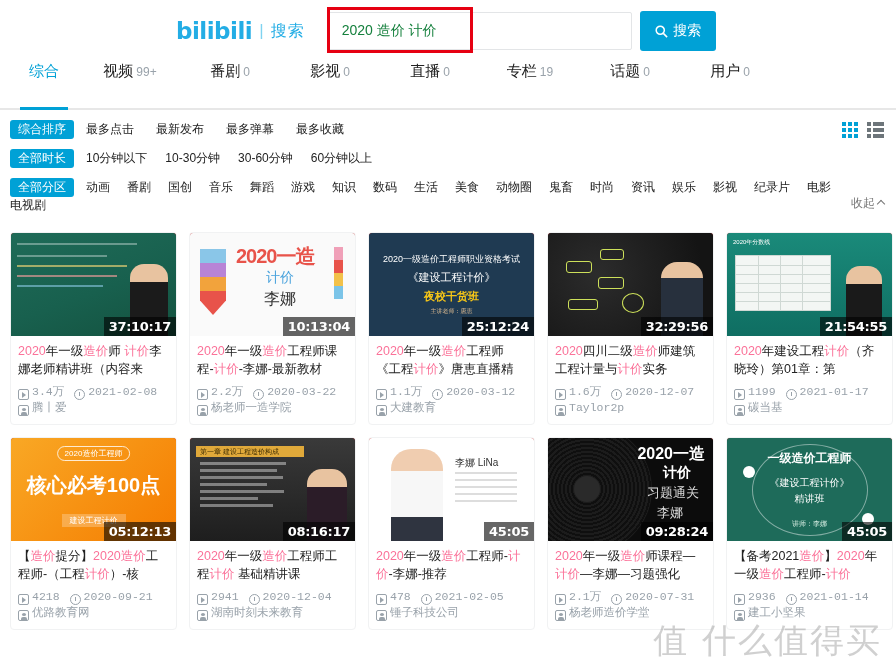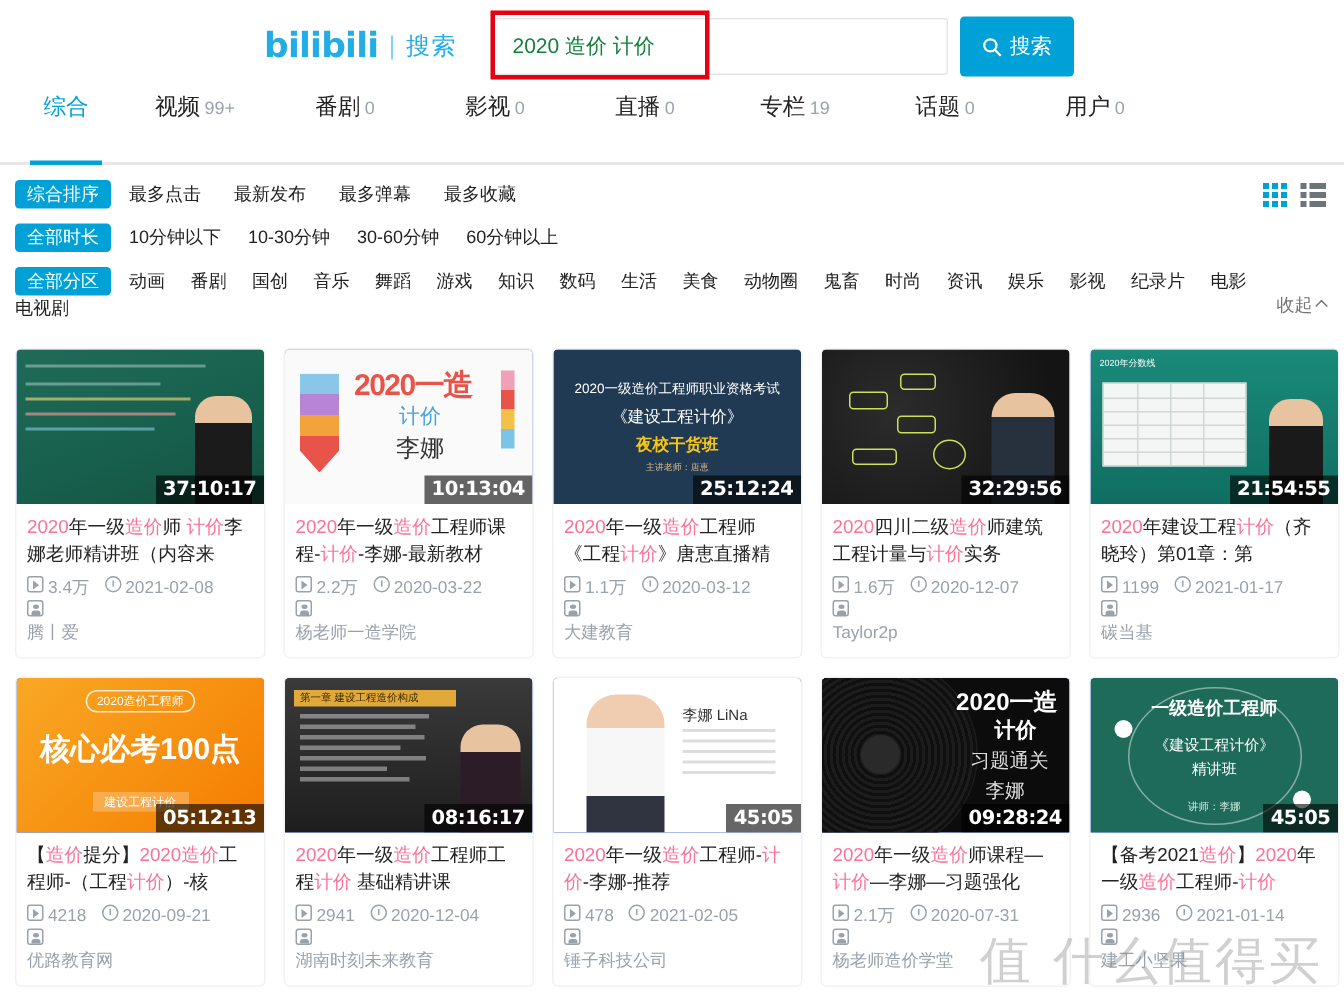--- a/index.html
+++ b/index.html
@@ -136,39 +136,39 @@
     background:#fff;
     border:1px solid #f1f2f3;
     border-radius: 4px;
     overflow:hidden;
     cursor:pointer;
   }
   .thumb {
     position:relative;
     width: 165px; height: 103px;
     overflow:hidden;
-    background:#1d4ed8;
+    background:#b91c1c;
   }
   .thumb .dur {
     position:absolute; right:0; bottom:0;
     background: rgba(0,0,0,.6);
     color:#fff; font-size:13px; font-weight:700;
     padding: 2px 5px;
     font-family:"DejaVu Sans", sans-serif;
     letter-spacing:-0.3px;
   }
   .meta { padding: 6px 7px 8px 7px; }
   .title {
     font-size: 12.5px; line-height: 18px; color:#222;
     height: 36px; overflow:hidden;
     word-break: break-all;
   }
   .title .kw { color:#fb7299; }
   .stats { margin-top: 6px; font-size:11.5px; color:#99a2aa; display:flex; flex-wrap:wrap; gap: 0 10px; line-height:16px; }
-  .stat { display:flex; align-items:flex-start; gap:3px; }
+  .stat { display:flex; align-items:flex-end; gap:3px;font-family:Liberation Mono, monospace; }
   .stat .gi {
     display:inline-block; width:11px; height:11px;
     border:1px solid #99a2aa; border-radius:2px; position:relative;
   }
   .stat .gi.play::after {
     content:""; position:absolute; left:3px; top:2px;
     border-left:4px solid #99a2aa;
     border-top:3px solid transparent; border-bottom:3px solid transparent;
   }
   .stat .gi.clock { border-radius:50%; }
@@ -177,21 +177,21 @@
     width:1px; height:4px; background:#99a2aa;
   }
   .stat .gi.up::after {
     content:""; position:absolute; left:3px; top:2px;
     width:4px; height:3px; border-radius:50%; background:#99a2aa;
   }
   .stat .gi.up::before {
     content:""; position:absolute; left:2px; top:6px;
     width:6px; height:3px; border-radius:2px 2px 0 0; background:#99a2aa;
   }
-  .stat-row2 { width:100%;flex-direction:column; }
+  .stat-row2 { width:100%; }
 
   
   .t-inner { position:absolute; inset:0; }
   .tx { position:absolute; color:#fff; }
 
   .th1 { background: linear-gradient(160deg,#1f6b58 0%, #18604e 55%, #14523f 100%); }
   .th1 .board-line { position:absolute; left:6px; height:2px; background:rgba(255,255,255,.35); }
   .th1 .person { position:absolute; right:8px; bottom:0; width:38px; height:72px;
       background: linear-gradient(#e8c3a0 0 18px, #1b1b1b 18px 100%); border-radius: 14px 14px 0 0; }
 

